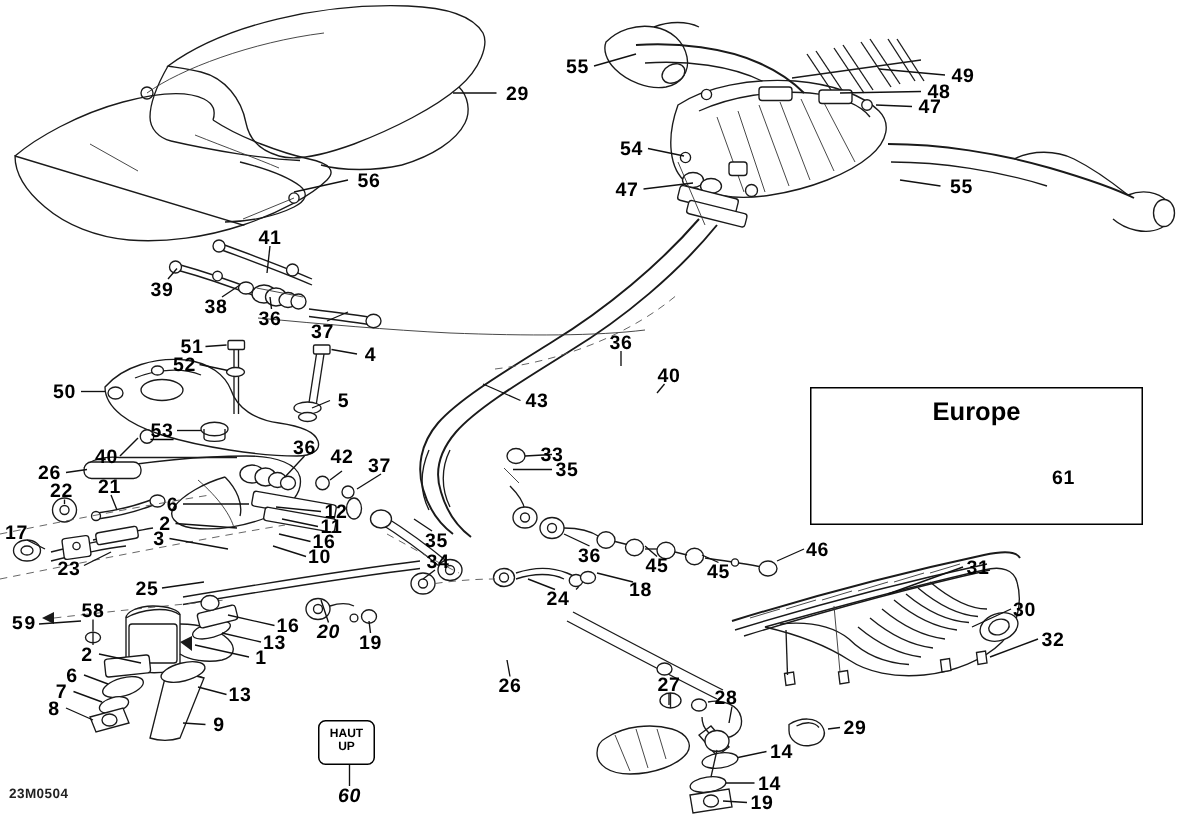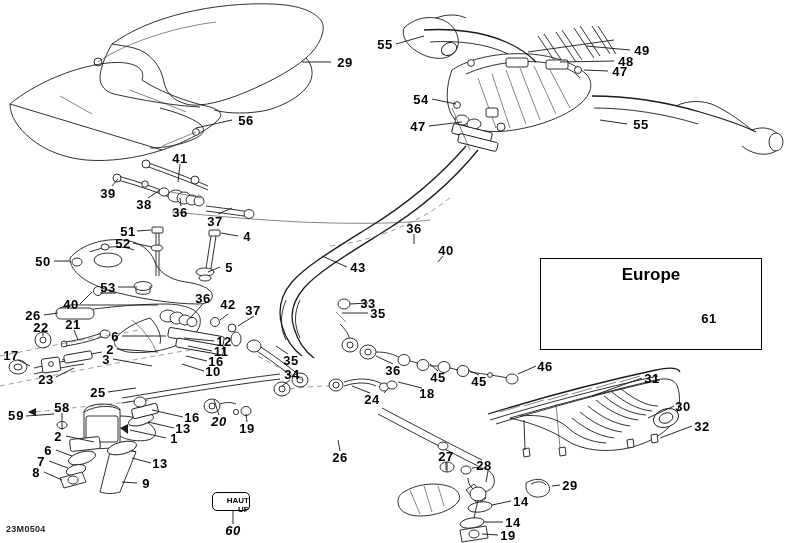--- a/index.html
+++ b/index.html
@@ -498,21 +498,21 @@
       <ellipse class="wht" cx="634" cy="320" rx="6" ry="5"></ellipse>
       <path class="lead" d="M700 318 L662 318"></path>
     </g>
   </svg>
 
   <div class="euro-box" id="euro-box" style="left: 540px; top: 258px; width: 222px; height: 92px;">
     <div class="euro-title" style="top:8px;">Europe</div>
   </div>
   <div class="callout" id="euro-callout" style="left: 709px; top: 318px;">61</div>
 
-  <div class="haut-box" id="haut-box" style="left: 212px; top: 492px; width: 38px; height: 19px; text-align: right;">
+  <div class="haut-box" id="haut-box" style="left: 212px; top: 480px; width: 38px; height: 30px;">
     <div>HAUT</div>
     <div>UP</div>
   </div>
   <div class="callout" id="haut-callout" style="left: 233px; top: 530px; font-style: italic;">60</div>
 
   <div id="callout-layer">
       <div class="callout" style="left: 345px; top: 62px;">29</div>
       <div class="callout" style="left: 246px; top: 120px;">56</div>
       <div class="callout" style="left: 385px; top: 44px;">55</div>
       <div class="callout" style="left: 641px; top: 124px;">55</div>

